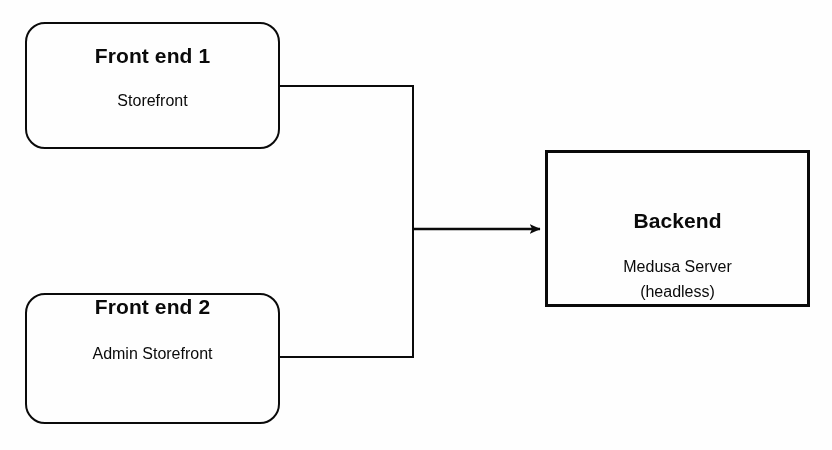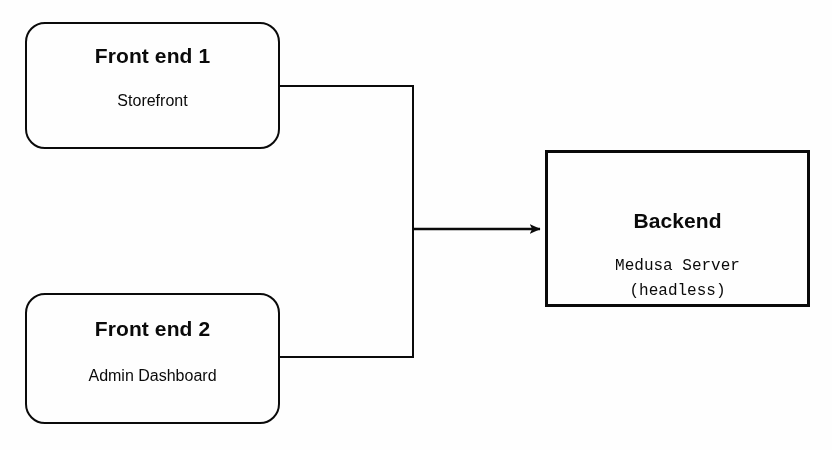--- a/index.html
+++ b/index.html
@@ -52,25 +52,25 @@
   .node-subtitle {
     font-weight: normal;
     font-size: 16px;
     line-height: 25px;
     color: #0a0a0a;
   }
   #fe1 { left: 25px;  top: 22px;  width: 255px; height: 127px; }
   #fe1 .node-title    { margin-top: 20px; }
   #fe1 .node-subtitle { margin-top: 20px; }
   #fe2 { left: 25px;  top: 293px; width: 255px; height: 131px; }
-  #fe2 .node-title    { margin-top: 22px; }
+  #fe2 .node-title    { }
   #fe2 .node-subtitle { margin-top: 22px; }
   #be  { left: 545px; top: 150px; width: 265px; height: 157px; justify-content: flex-end; }
   #be .node-title     { margin-top: 22px; }
-  #be .node-subtitle  { margin-top: 21px; font-family: Liberation Mono, monospace; }
+  #be .node-subtitle  { margin-top: 21px; }
 </style>
 </head>
 <body>
 
 <div id="canvas">
 
   <svg id="wires" viewBox="0 0 832 450" width="832" height="450">
     <defs>
       <marker id="arrowhead" markerWidth="12" markerHeight="12" refX="10.4" refY="5" orient="auto" markerUnits="userSpaceOnUse">
         <path d="M 0 0 L 11 5 L 0 10 L 2.6 5 Z" fill="#0a0a0a"></path>
@@ -86,21 +86,21 @@
     <path d="M 413 229 L 540 229" fill="none" stroke="#0a0a0a" stroke-width="2.6" marker-end="url(#arrowhead)"></path>
   </svg>
 
   <div id="fe1" class="node node-frontend">
     <div class="node-title">Front end 1</div>
     <div class="node-subtitle">Storefront</div>
   </div>
 
   <div id="fe2" class="node node-frontend">
     <div class="node-title">Front end 2</div>
-    <div class="node-subtitle">Admin Dashboard</div>
+    <div class="node-subtitle">Admin Storefront</div>
   </div>
 
   <div id="be" class="node node-backend">
     <div class="node-title">Backend</div>
     <div class="node-subtitle">
       <div>Medusa Server</div>
       <div>(headless)</div>
     </div>
   </div>
 

